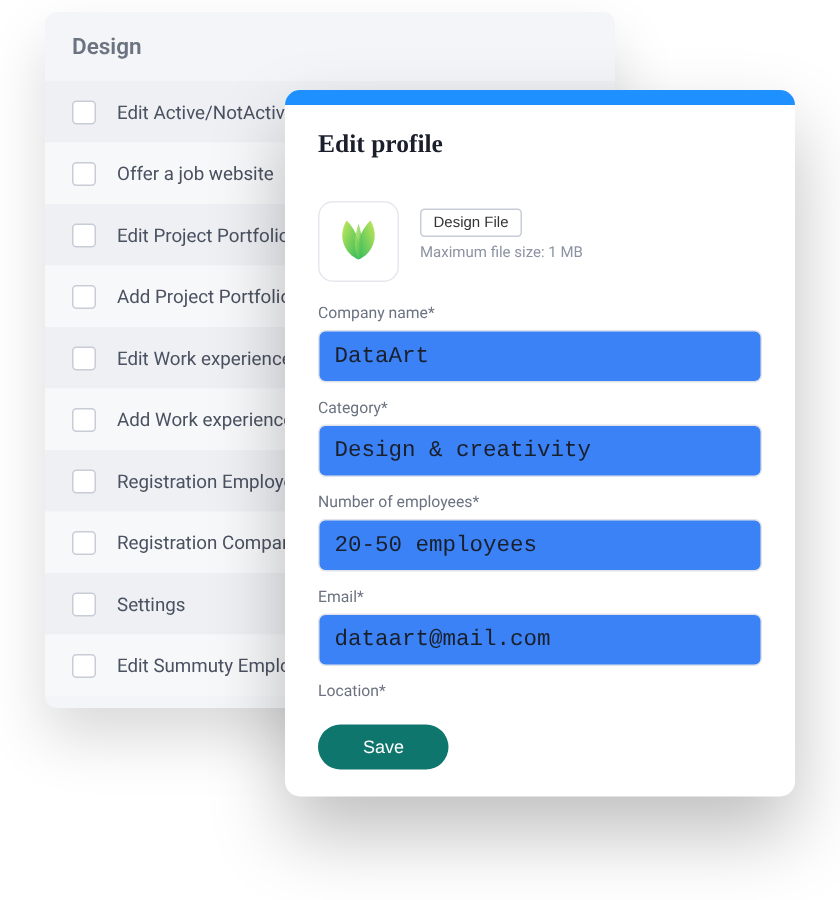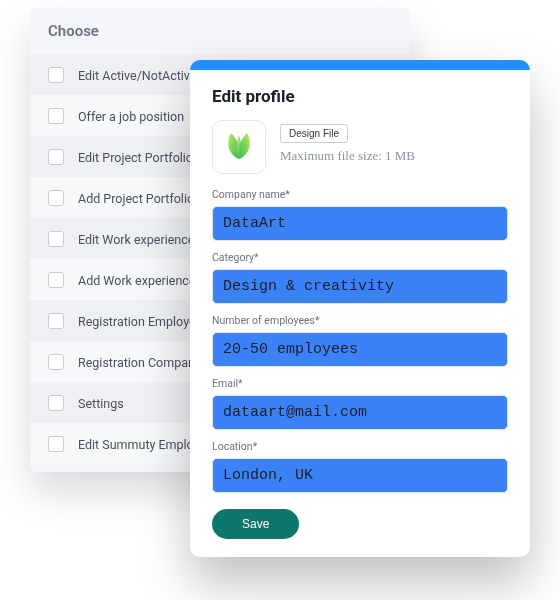--- a/index.html
+++ b/index.html
@@ -61,21 +61,22 @@
     height: 10px;
     background: #1e90ff;
   }
   .modal-body {
     padding: 16px 22px 18px 22px;
   }
   .modal-title {
     font-size: 17px;
     font-weight: 700;
     color: #1a1f2b;
-    margin-bottom: 14px;
+    margin-bottom: 28px;
+    font-family: Liberation Serif, serif;
   }
   .avatar-row {
     display: flex;
     align-items: flex-start;
     gap: 14px;
     margin-bottom: 14px;
   }
   .avatar {
     width: 54px;
     height: 54px;
@@ -90,24 +91,23 @@
   .choose-btn {
     font-size: 10px;
     padding: 3px 8px;
     border: 1px solid #c7ccd6;
     border-radius: 3px;
     background: #fff;
     color: #333;
     cursor: pointer;
   }
   .file-hint {
-    font-size: 13px;
+    font-size: 10px;
     color: #8c93a3;
     margin-top: 5px;
-    font-family: Liberation Serif, serif;
   }
   .field { margin-bottom: 10px; }
   .field-label {
     font-size: 10.5px;
     color: #6b7380;
     margin-bottom: 5px;
     display: block;
   }
   .field-input {
     width: 100%;
@@ -128,29 +128,29 @@
     padding: 8px 30px;
     font-size: 12px;
     font-weight: 500;
     cursor: pointer;
   }
 </style>
 </head>
 <body>
 
 <div class="forms-panel">
-  <div class="forms-header">Choose</div>
+  <div class="forms-header">Design</div>
   <div class="forms-list">
     <div class="form-row">
       <span class="chk"></span>
       <span>Edit Active/NotActive</span>
     </div>
     <div class="form-row">
       <span class="chk"></span>
-      <span>Offer a job position</span>
+      <span>Offer a job website</span>
     </div>
     <div class="form-row">
       <span class="chk"></span>
       <span>Edit Project Portfolio</span>
     </div>
     <div class="form-row">
       <span class="chk"></span>
       <span>Add Project Portfolio</span>
     </div>
     <div class="form-row">
@@ -225,18 +225,17 @@
     </div>
 
 
     <div class="field">
       <label class="field-label">Email*</label>
       <input class="field-input" value="dataart@mail.com" style="">
     </div>
 
     <div class="field">
       <label class="field-label">Location*</label>
-      <input class="field-input" value="London, UK" style="">
     </div>
 
     <button class="save-btn">Save</button>
   </div>
 </div>
 
 </body></html>

